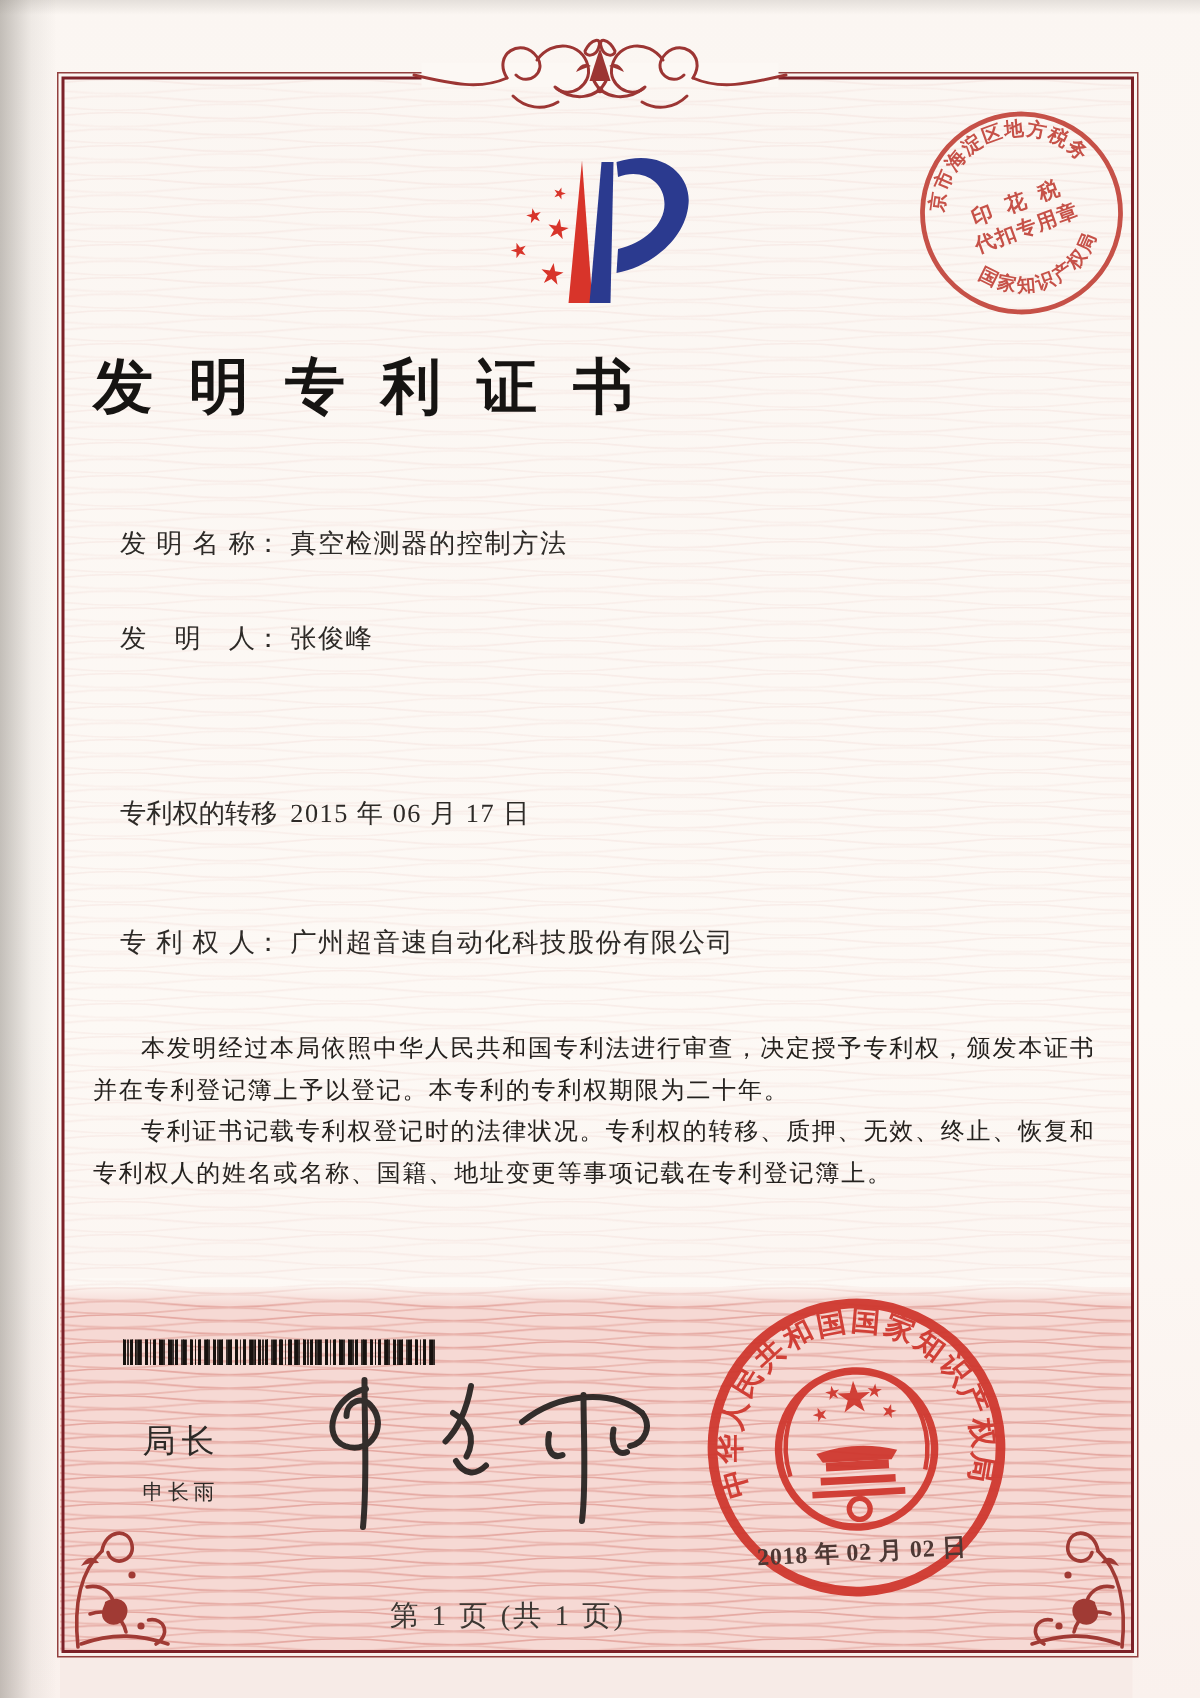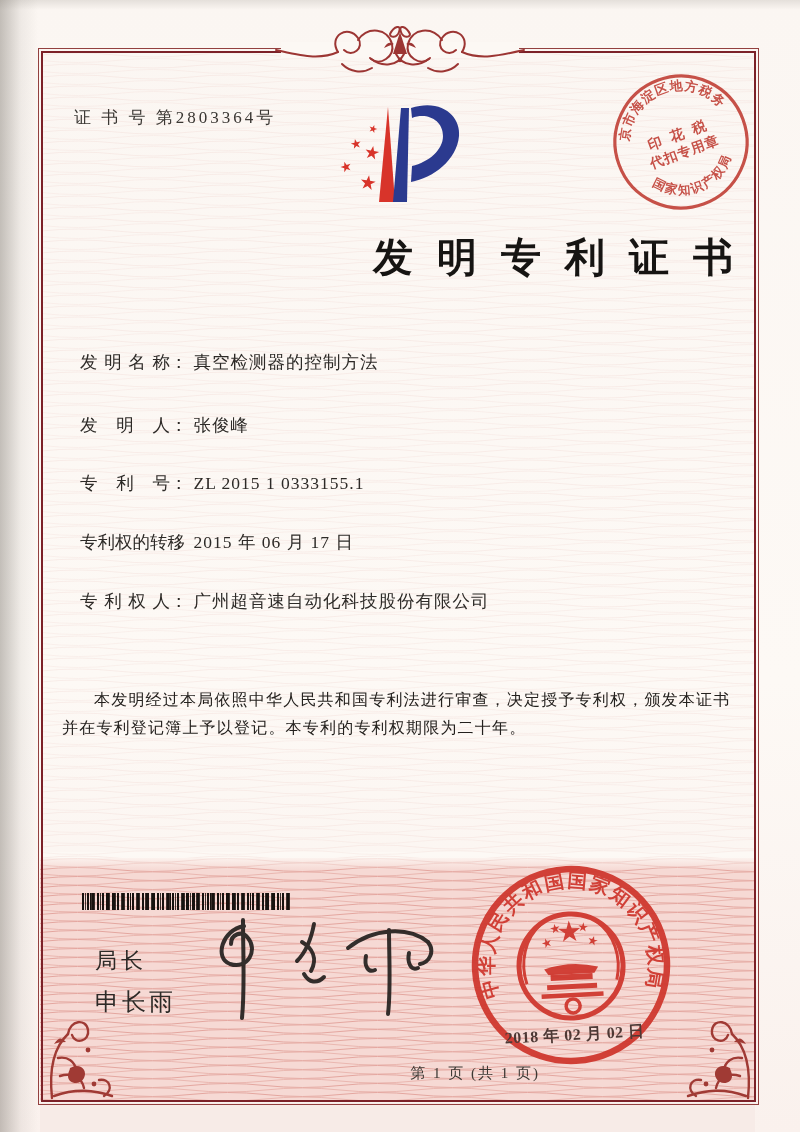--- a/index.html
+++ b/index.html
@@ -17,32 +17,32 @@
   .frame{left:38px;top:48px;width:719px;height:1055px;border:1px solid #93403f;}
   .frame-inner{position:absolute;left:2px;top:2px;right:2px;bottom:2px;border:2px solid #7c2128;}
   
   .band{left:40px;top:858px;width:715px;height:243px;}
   .band-fade{left:40px;top:852px;width:715px;height:18px;
      background:linear-gradient(180deg,#fdf9f5 15%,rgba(253,249,245,0));}
   .below-band{left:40px;top:1103px;width:715px;height:29px;background:#f7ebe7;}
   .texture{left:41px;top:52px;width:713px;height:806px;opacity:.33;}
   
   .certno{left:74px;top:106px;font-size:17px;letter-spacing:3px;color:#3a3733;}
-  .title{left:38px;top:230px;width:719px;text-align:right;font-size:40px;font-weight:bold;
+  .title{left:38px;top:230px;width:719px;text-align:left;font-size:40px;font-weight:bold;
          letter-spacing:24px;text-indent:24px;color:#161412;}
   .field{left:80px;font-size:17.5px;color:#2d2a27;white-space:nowrap;}
   .flabel{display:inline-block;width:90px;text-align:justify;text-align-last:justify;vertical-align:top;}
   .fcolon{display:inline-block;margin-right:6px;}
   .fvalue{letter-spacing:1px;}
   .bodytext{left:62px;top:686px;width:678px;font-size:16px;line-height:27.5px;
             letter-spacing:1.2px;color:#24211e;}
   .bodytext p{margin:0;text-indent:2em;}
   .sig-role{left:95px;top:946px;font-size:22px;letter-spacing:4px;color:#2d2a27;}
-  .sig-name{left:95px;top:986px;font-size:24px;letter-spacing:3px;color:#2d2a27;}
-  .footer{left:260px;top:1064px;width:280px;text-align:right;font-size:15px;
+  .sig-name{left:95px;top:986px;font-size:14px;letter-spacing:3px;color:#2d2a27;}
+  .footer{left:260px;top:1064px;width:280px;text-align:left;font-size:19px;
           letter-spacing:2px;color:#3c3833;}
   .barcode{left:82px;top:893px;width:208px;height:17px;
      background:
        repeating-linear-gradient(90deg,#17120f 0 2px,rgba(0,0,0,0) 2px 5px),
        repeating-linear-gradient(90deg,#17120f 0 1px,rgba(0,0,0,0) 1px 8px),
        repeating-linear-gradient(90deg,rgba(23,18,15,.85) 0 1px,rgba(0,0,0,0) 1px 3px);}
   
   .tax-stamp{left:609px;top:70px;width:144px;height:144px;transform:rotate(-20deg);opacity:.88;}
   .seal{left:468px;top:862px;width:206px;height:206px;transform:rotate(-3deg);opacity:.94;}
   .logo{left:325px;top:96px;width:150px;height:120px;}
@@ -136,21 +136,20 @@
       <path d="M14,52 c10,-2 17,4 18,12"></path>
     </g>
     <g fill="#a03a34">
       <path d="M26,62 c10,-6 18,2 14,10 c-4,8 -16,6 -16,-2 c0,-4 2,-6 2,-8 Z"></path>
       <path d="M10,38 q6,-10 12,-2 q-8,0 -12,2"></path>
       <circle cx="44" cy="44" r="2.4"></circle>
       <circle cx="50" cy="78" r="2.4"></circle>
     </g>
   </svg>
 
-  <div class="abs certno">证 书 号 第2803364号</div>
 
   <svg class="abs logo" viewBox="0 0 150 120">
     <defs>
       <path id="star-a" d="M0,-10 L2.245,-3.09 L9.511,-3.09 L3.633,1.18 L5.878,8.09 L0,3.82 L-5.878,8.09 L-3.633,1.18 L-9.511,-3.09 L-2.245,-3.09 Z"></path>
     </defs>
     <g fill="#d8342a">
       <use href="#star-a" transform="translate(48,33) scale(0.42) rotate(18)"></use>
       <use href="#star-a" transform="translate(31,48) scale(0.52) rotate(-12)"></use>
       <use href="#star-a" transform="translate(47,57) scale(0.72) rotate(10)"></use>
       <use href="#star-a" transform="translate(21,71) scale(0.55) rotate(-18)"></use>
@@ -180,32 +179,30 @@
   </svg>
 
   <div class="abs title">发明专利证书</div>
 
   <div class="abs field" style="top:413px">
     <span class="flabel">发明人</span><span class="fcolon">：</span><span class="fvalue">张俊峰</span>
   </div>
   <div class="abs field" style="top:350px">
     <span class="flabel">发明名称</span><span class="fcolon">：</span><span class="fvalue">真空检测器的控制方法</span>
   </div>
-  <div class="abs field" style="top:471px">
-    <span class="flabel">专利号</span><span class="fcolon">：</span><span class="fvalue">ZL 2015 1 0333155.1</span>
-  </div>
   <div class="abs field" style="top:530px">
     <span class="flabel">专利权的转移</span><span class="fcolon">：</span><span class="fvalue">2015 年 06 月 17 日</span>
   </div>
-  <div class="abs field" style="top:589px">
+  <div class="abs field" style="top:616px">
     <span class="flabel">专利权人</span><span class="fcolon">：</span><span class="fvalue">广州超音速自动化科技股份有限公司</span>
   </div>
 
   <div class="abs bodytext">
     <p>本发明经过本局依照中华人民共和国专利法进行审查，决定授予专利权，颁发本证书并在专利登记簿上予以登记。本专利的专利权期限为二十年。</p>
+    <p>专利证书记载专利权登记时的法律状况。专利权的转移、质押、无效、终止、恢复和专利权人的姓名或名称、国籍、地址变更等事项记载在专利登记簿上。</p>
   </div>
 
   <div class="abs barcode"></div>
 
   <div class="abs sig-role">局长</div>
   <div class="abs sig-name">申长雨</div>
 
   <svg class="abs signature" viewBox="0 0 244 118">
     <g stroke="#1f1c1a" fill="none" stroke-width="4" stroke-linecap="round" stroke-linejoin="round" opacity="0.9">
       <path d="M46,14 C24,18 16,46 32,52 C50,58 60,38 50,26 C44,18 33,22 33,32"></path>

